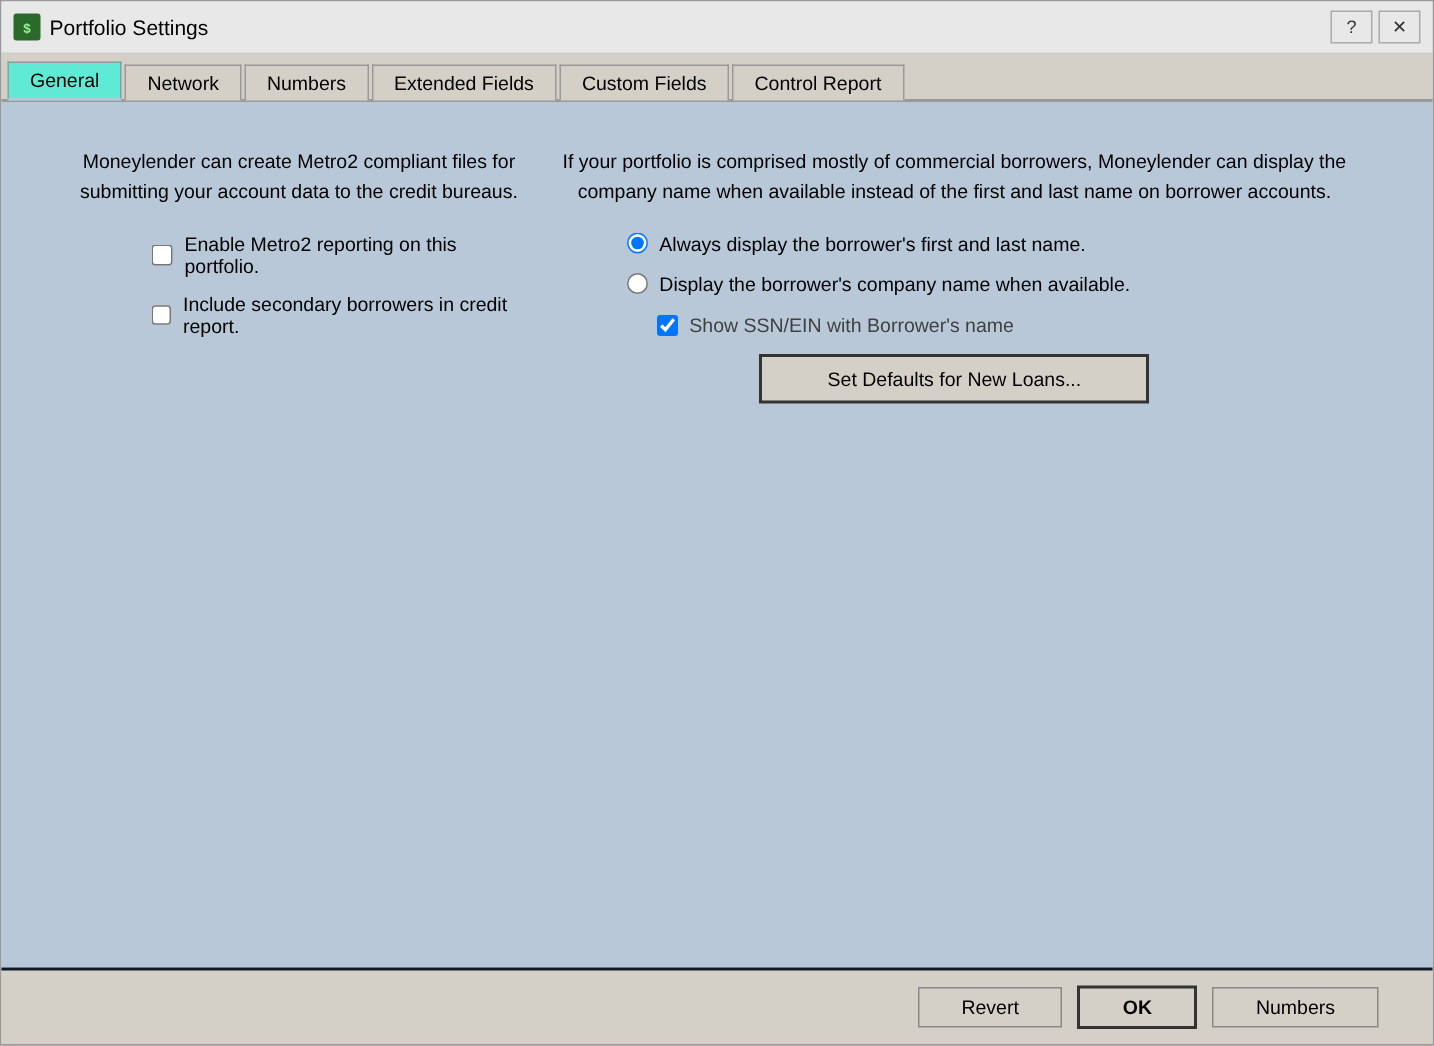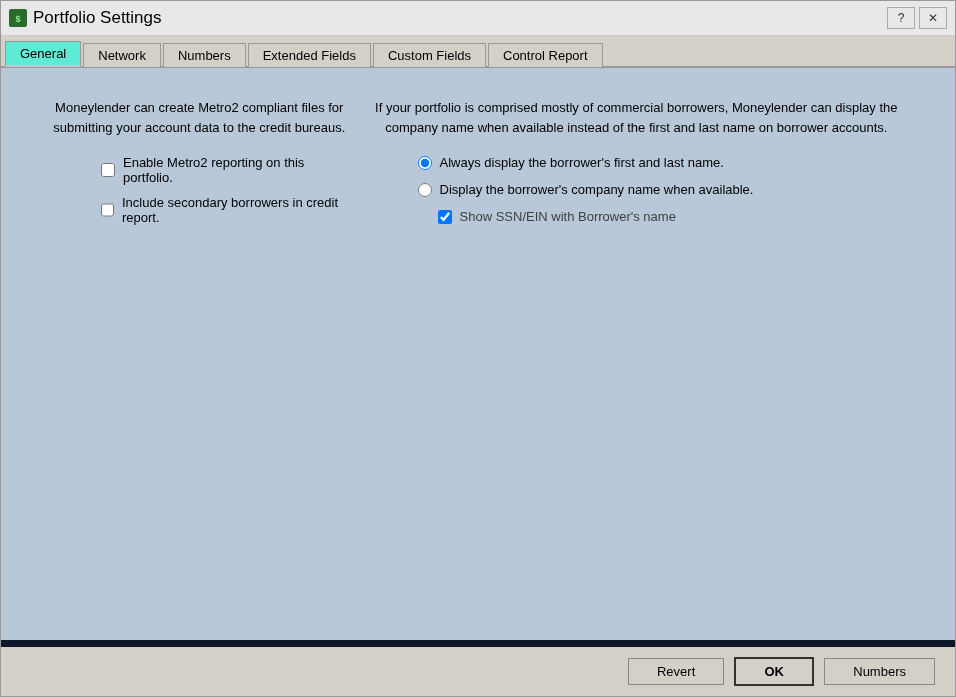--- a/index.html
+++ b/index.html
@@ -37,21 +37,21 @@
       margin-right: 6px;
       display: flex;
       align-items: center;
       justify-content: center;
       color: #90ee90;
       font-size: 11px;
       font-weight: bold;
     }
     .title-bar-title {
       flex: 1;
-      font-size: 17px;
+      font-size: 14px;
       color: #000;
     }
     .title-bar-controls {
       display: flex;
       gap: 4px;
     }
     .title-bar-btn {
       width: 28px;
       height: 22px;
       background: #e8e8e8;
@@ -125,21 +125,21 @@
       height: 20px;
     }
     .description-text2 {
       text-align: center;
       color: #000;
       line-height: 1.5;
       margin-bottom: 18px;
     }
     .radio-row {
       display: flex;
-      align-items: center;
+      align-items: flex-start;
       margin-bottom: 12px;
       margin-left: 60px;
     }
     .radio-row input[type="radio"] {
       margin-right: 8px;
       width: 14px;
       height: 14px;
       cursor: pointer;
     }
     .radio-row label {
@@ -171,22 +171,22 @@
       padding: 7px 40px;
       background: #d4d0c8;
       border: 2px solid #333;
       cursor: pointer;
       font-size: 13px;
       color: #000;
       min-width: 260px;
     }
     .footer-bar {
       background: #d4d0c8;
-      border-top: 7px solid #0f172a;
-      padding: 10px 20px;
+      border-top: 2px solid #0f172a;
+      padding: 10px 36px;
       display: flex;
       justify-content: flex-end;
       gap: 10px;
       align-items: center;
     }
     .footer-btn {
       padding: 5px 28px;
       background: #d4d0c8;
       border: 1px solid #888;
       cursor: pointer;
@@ -253,20 +253,23 @@
       <div class="radio-row">
         <input type="radio" id="r2" name="borrower_display" style="">
         <label for="r2">Display the borrower's company name when available.</label>
       </div>
 
       <div class="checkbox-row2">
         <input type="checkbox" id="cb3" checked="" style="">
         <label for="cb3">Show SSN/EIN with Borrower's name</label>
       </div>
 
+      <div class="button-row">
+        <button class="defaults-btn">Set Defaults for New Loans...</button>
+      </div>
     </div>
 
   </div>
 
   <div class="footer-bar">
     <button class="footer-btn">Revert</button>
     <button class="footer-btn ok">OK</button>
     <button class="footer-btn">Numbers</button>
   </div>
 </div>

